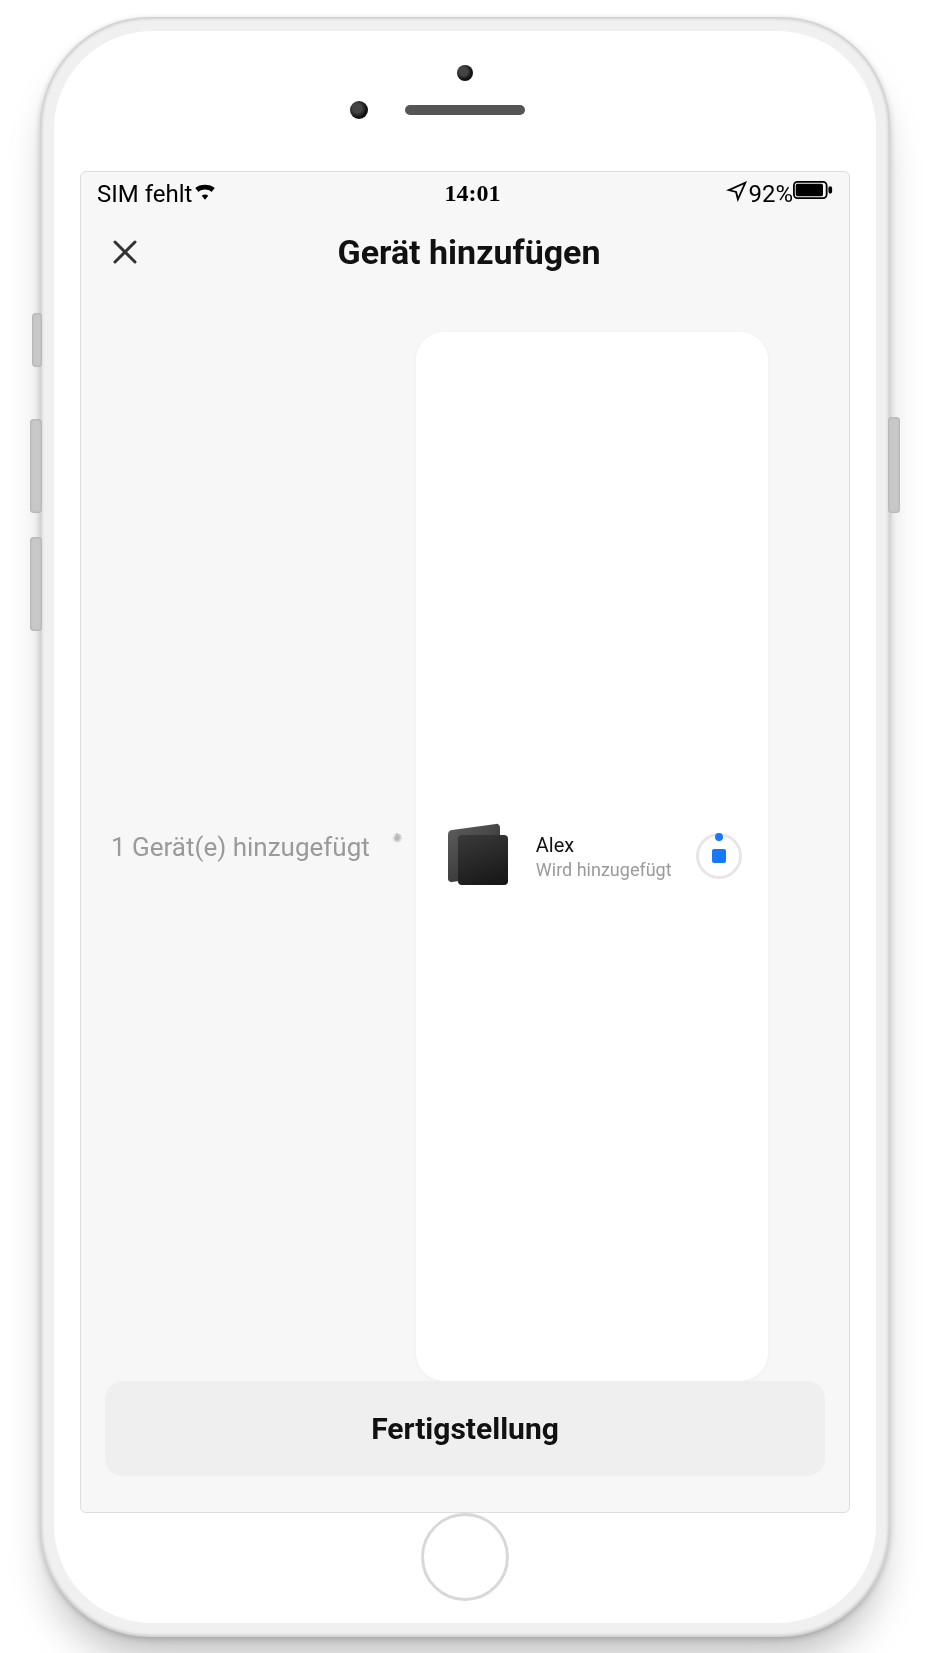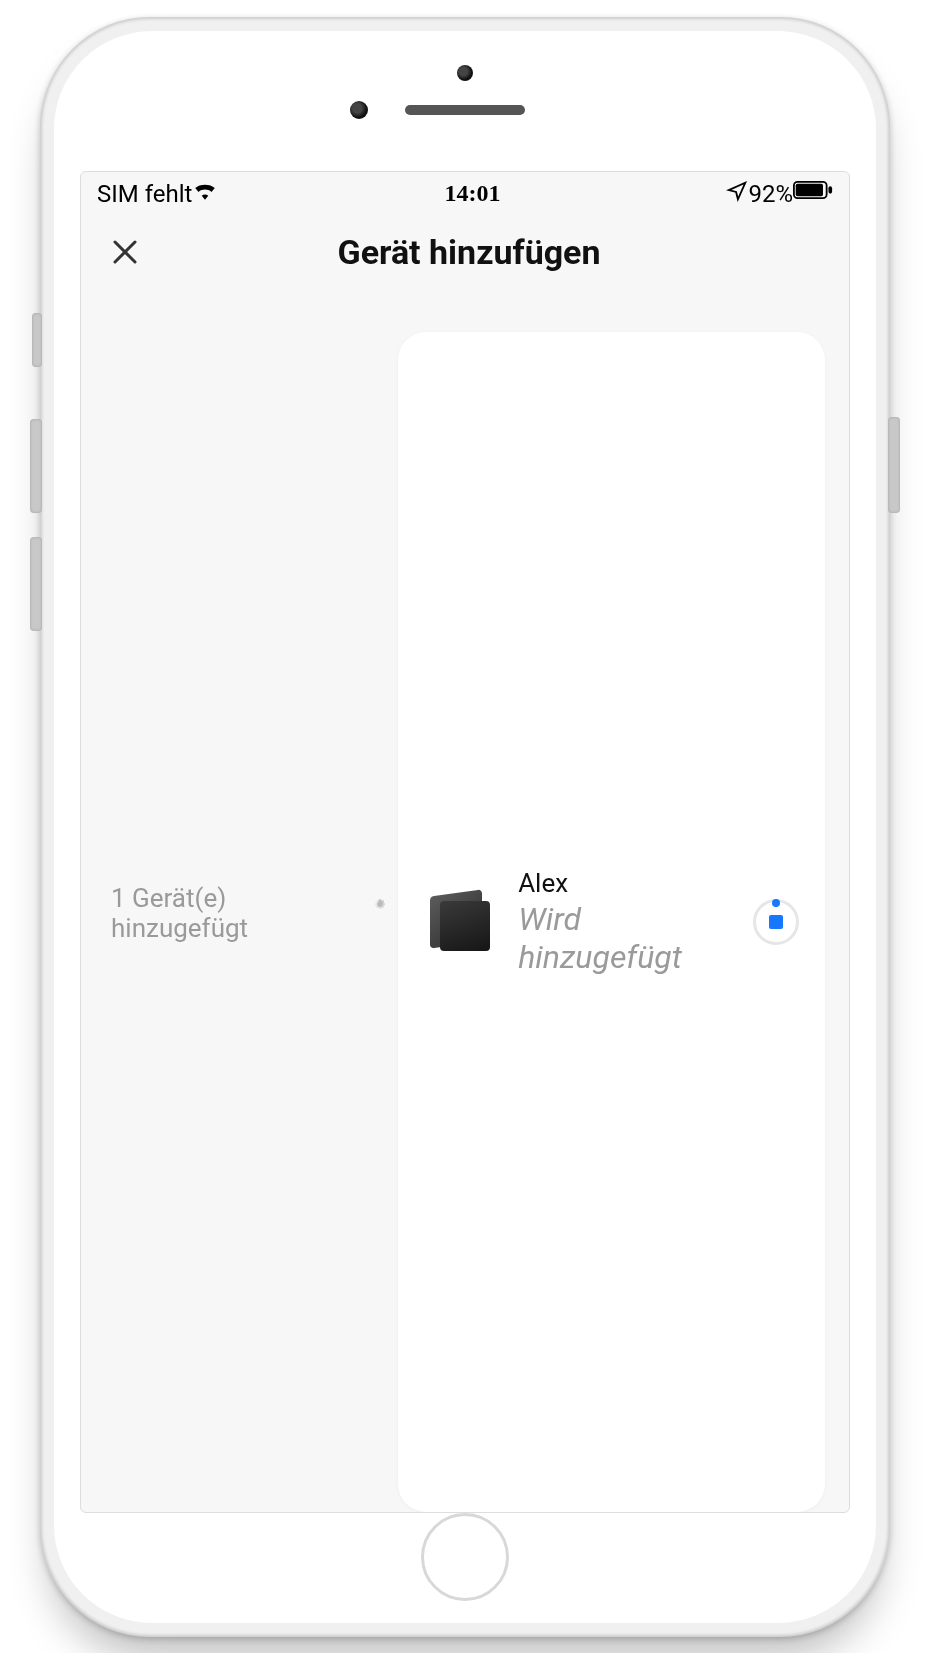--- a/index.html
+++ b/index.html
@@ -151,22 +151,22 @@
       transform: skewY(-8deg);
       border-radius:4px;
     }
     .cube-front{
       position:absolute; left:16px; top:12px;
       width:50px; height:50px;
       background: linear-gradient(160deg,#3a3a3a,#151515);
       border-radius:4px;
     }
     .device-text { flex:1; }
-    .device-name { font-size:26px; color:#111; margin-bottom:2px; }
-    .device-status { font-size:32px; color:#9a9a9a;font-style:italic; }
+    .device-name { font-size:20px; color:#111; margin-bottom:2px; }
+    .device-status { font-size:18px; color:#9a9a9a; }
     .ring-spinner{
       width:46px; height:46px; border-radius:50%;
       border:3px solid #e6e6e6;
       display:flex; align-items:center; justify-content:center;
       position:relative;
     }
     .ring-spinner::before{
       content:""; position:absolute; top:-3px; left:50%;
       width:8px; height:8px; border-radius:50%;
       background:#1677ff; transform:translateX(-50%);
@@ -271,16 +271,19 @@
             <div class="device-status">Wird hinzugefügt</div>
           </div>
           <div class="ring-spinner">
             <div class="sq"></div>
           </div>
         </div>
 
         <div style="flex:1"></div>
       </div>
 
+      <div class="footer-area">
+        <div class="finish-btn">Fertigstellung</div>
+      </div>
 
     </div>
   </div>
 </div>
 
 </body></html>

